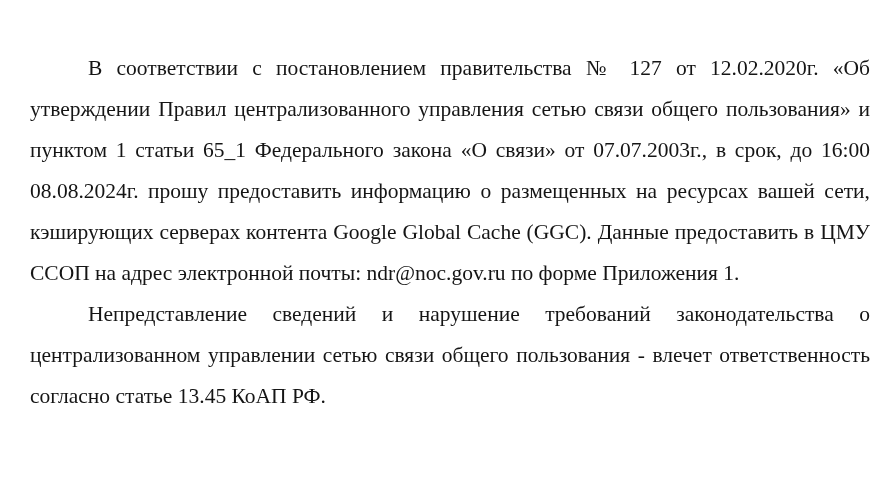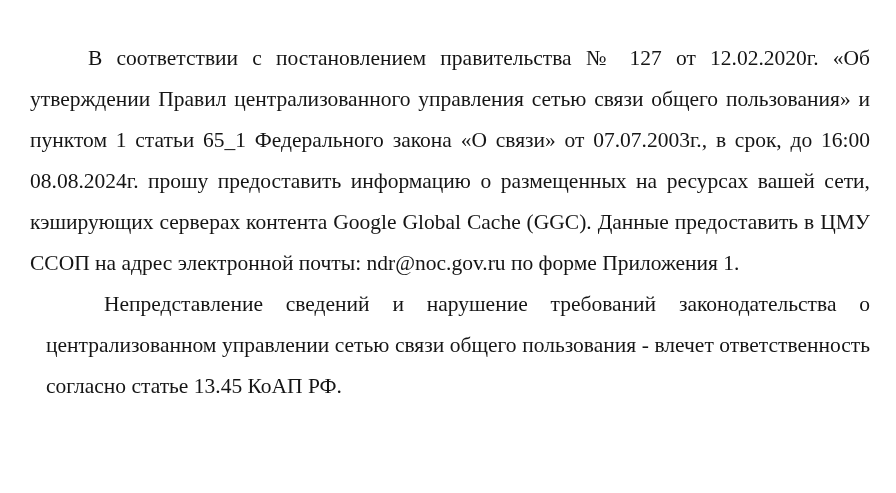--- a/index.html
+++ b/index.html
@@ -12,39 +12,38 @@
     height: 493px;
     overflow: hidden;
     font-family: "Liberation Serif", "DejaVu Serif", serif;
     color: #1a1a1a;
   }
   .page {
     position: relative;
     width: 896px;
     height: 493px;
     box-sizing: border-box;
-    padding: 38px 26px 0 30px;
+    padding: 48px 26px 0 30px;
     background: #ffffff;
   }
   .doc-body {
     font-size: 21.5px;
     line-height: 41px;
     text-align: justify;
     text-justify: inter-word;
     color: #151515;
   }
   .para {
     margin: 0;
     text-indent: 58px;
     text-align: justify;
     text-align-last: left;
   }
   .para + .para {
     margin-top: 0px;
-    margin-left: 16px;
   }
 </style>
 </head>
 <body>
 
 <div class="page">
   <div class="doc-body">
     <p class="para">В соответствии с постановлением правительства № 127 от 12.02.2020г. «Об утверждении Правил централизованного управления сетью связи общего пользования» и пунктом 1 статьи 65_1 Федерального закона «О связи» от 07.07.2003г., в срок, до 16:00 08.08.2024г. прошу предоставить информацию о размещенных на ресурсах вашей сети, кэширующих серверах контента Google Global Cache (GGC). Данные предоставить в ЦМУ ССОП на адрес электронной почты: ndr@noc.gov.ru по форме Приложения 1.</p>
     <p class="para">Непредставление сведений и нарушение требований законодательства о централизованном управлении сетью связи общего пользования - влечет ответственность согласно статье 13.45 КоАП РФ.</p>
   </div>

